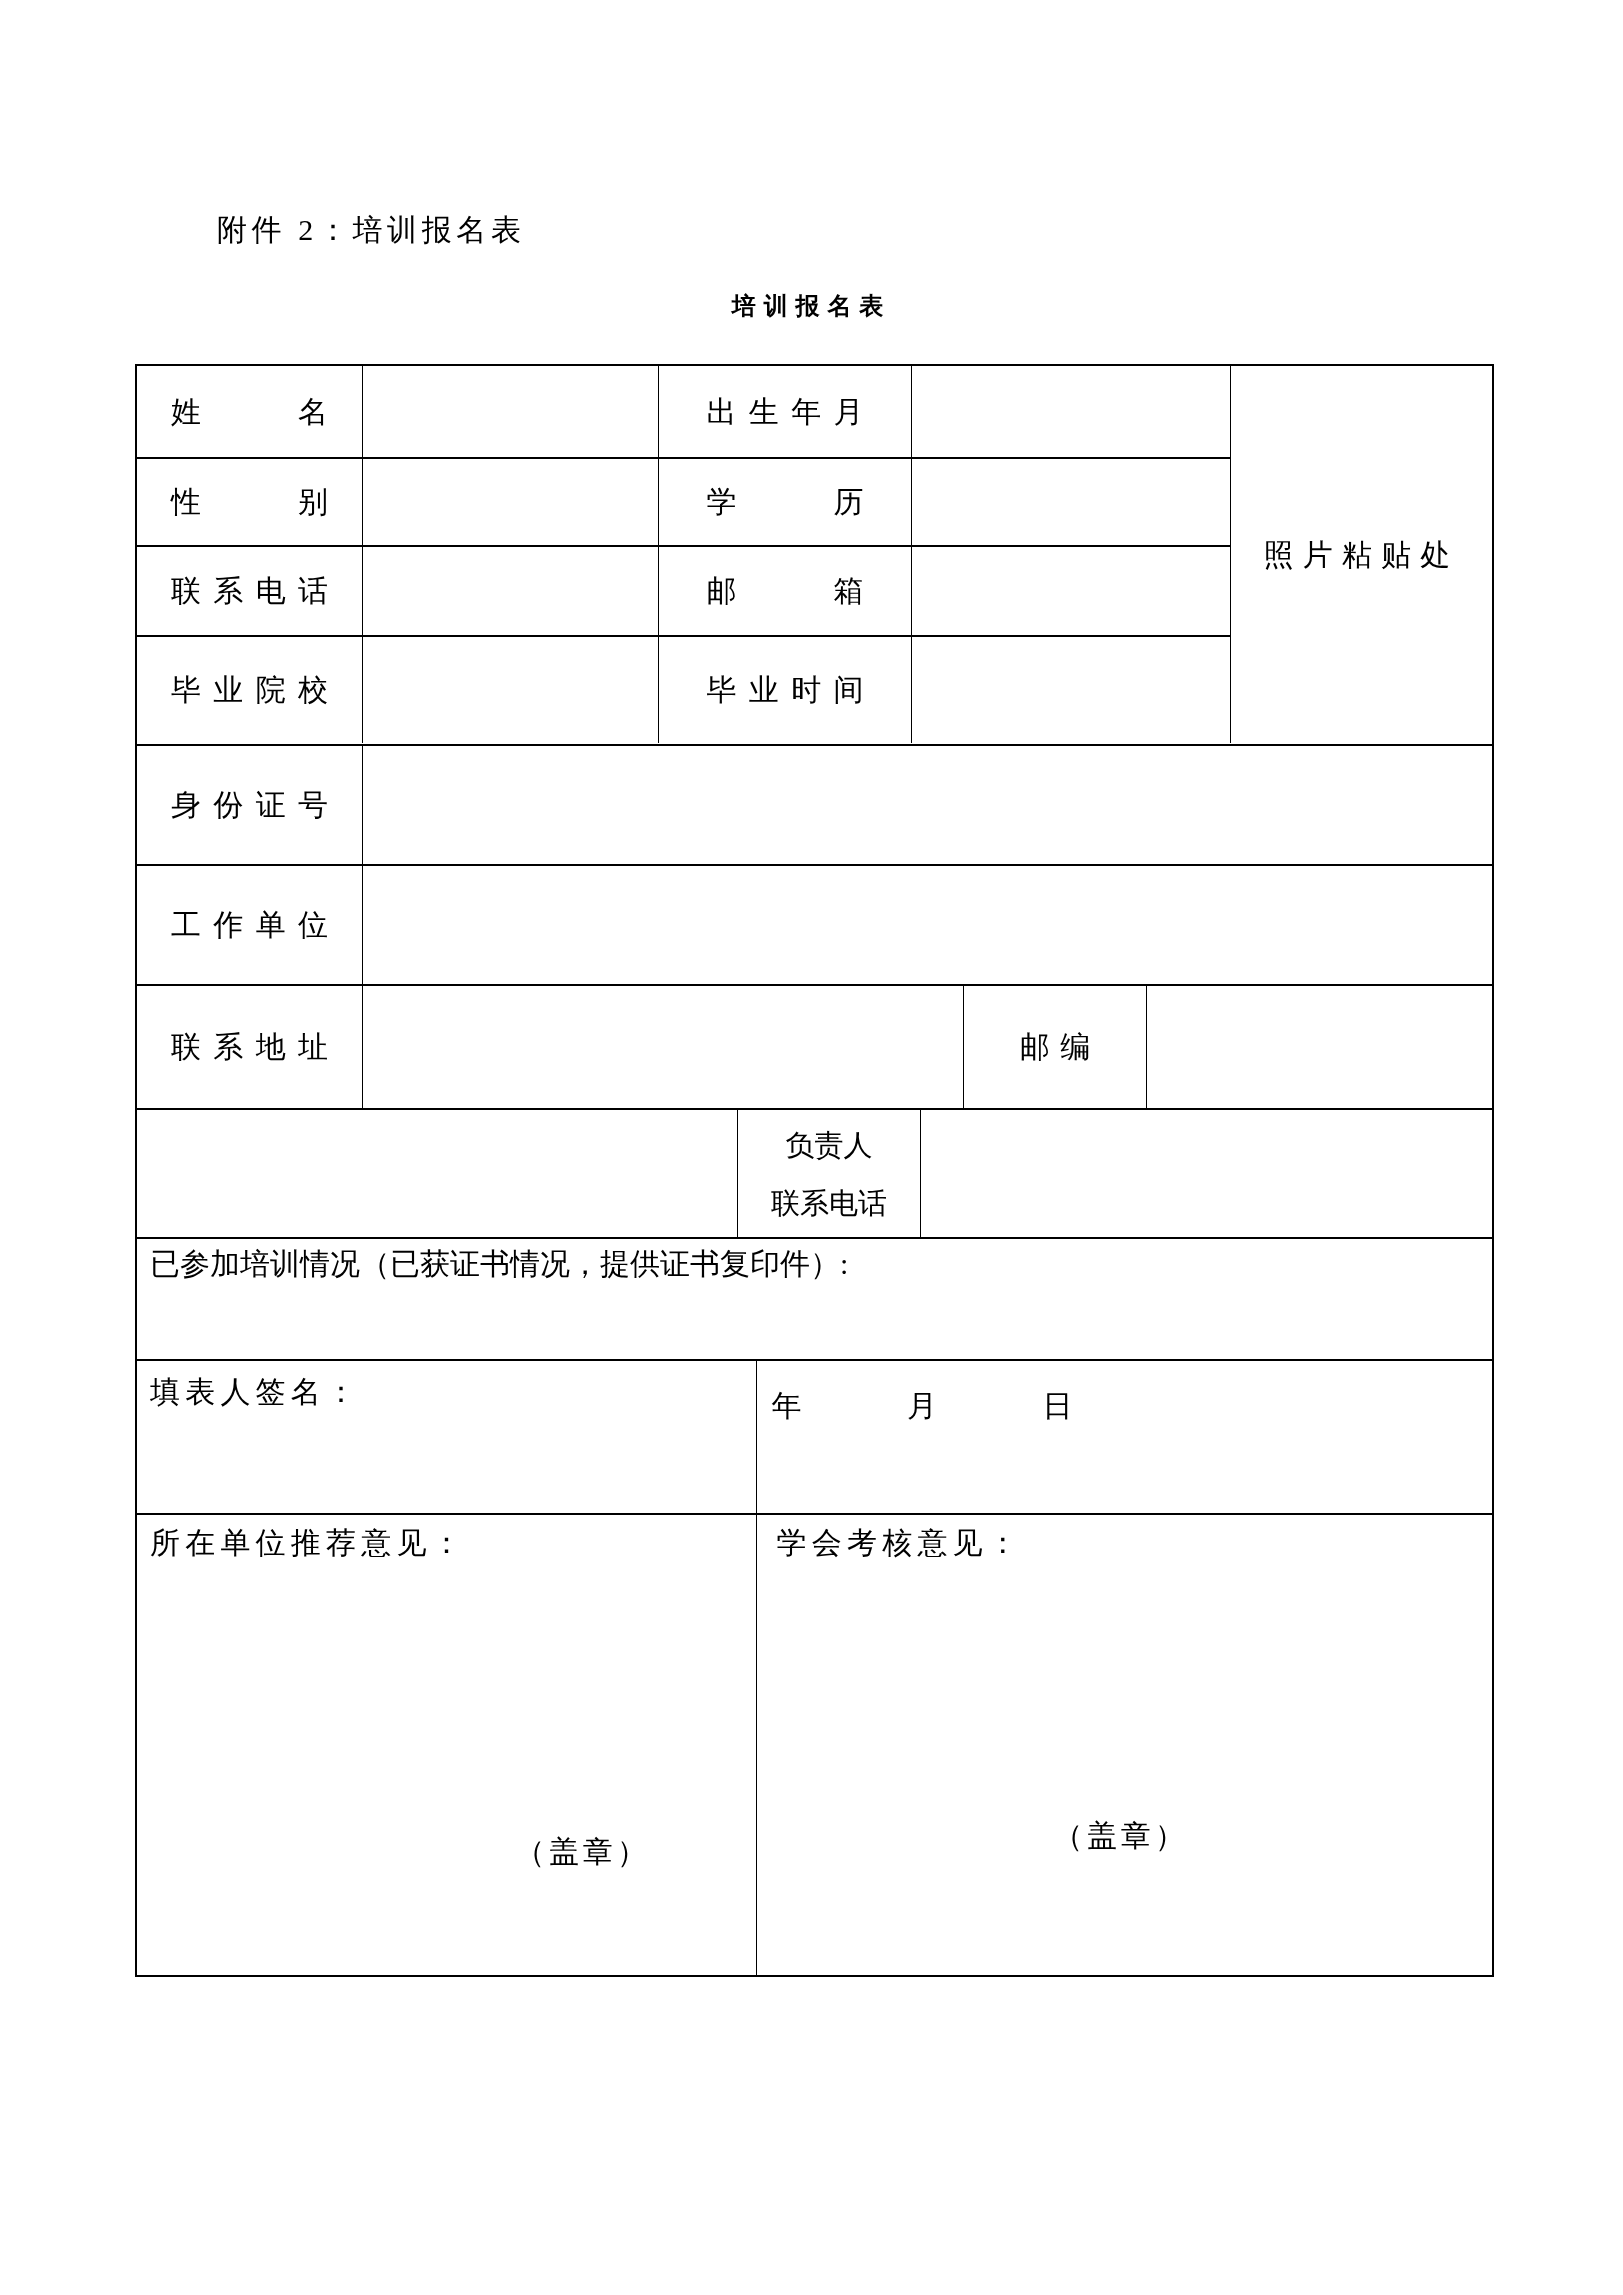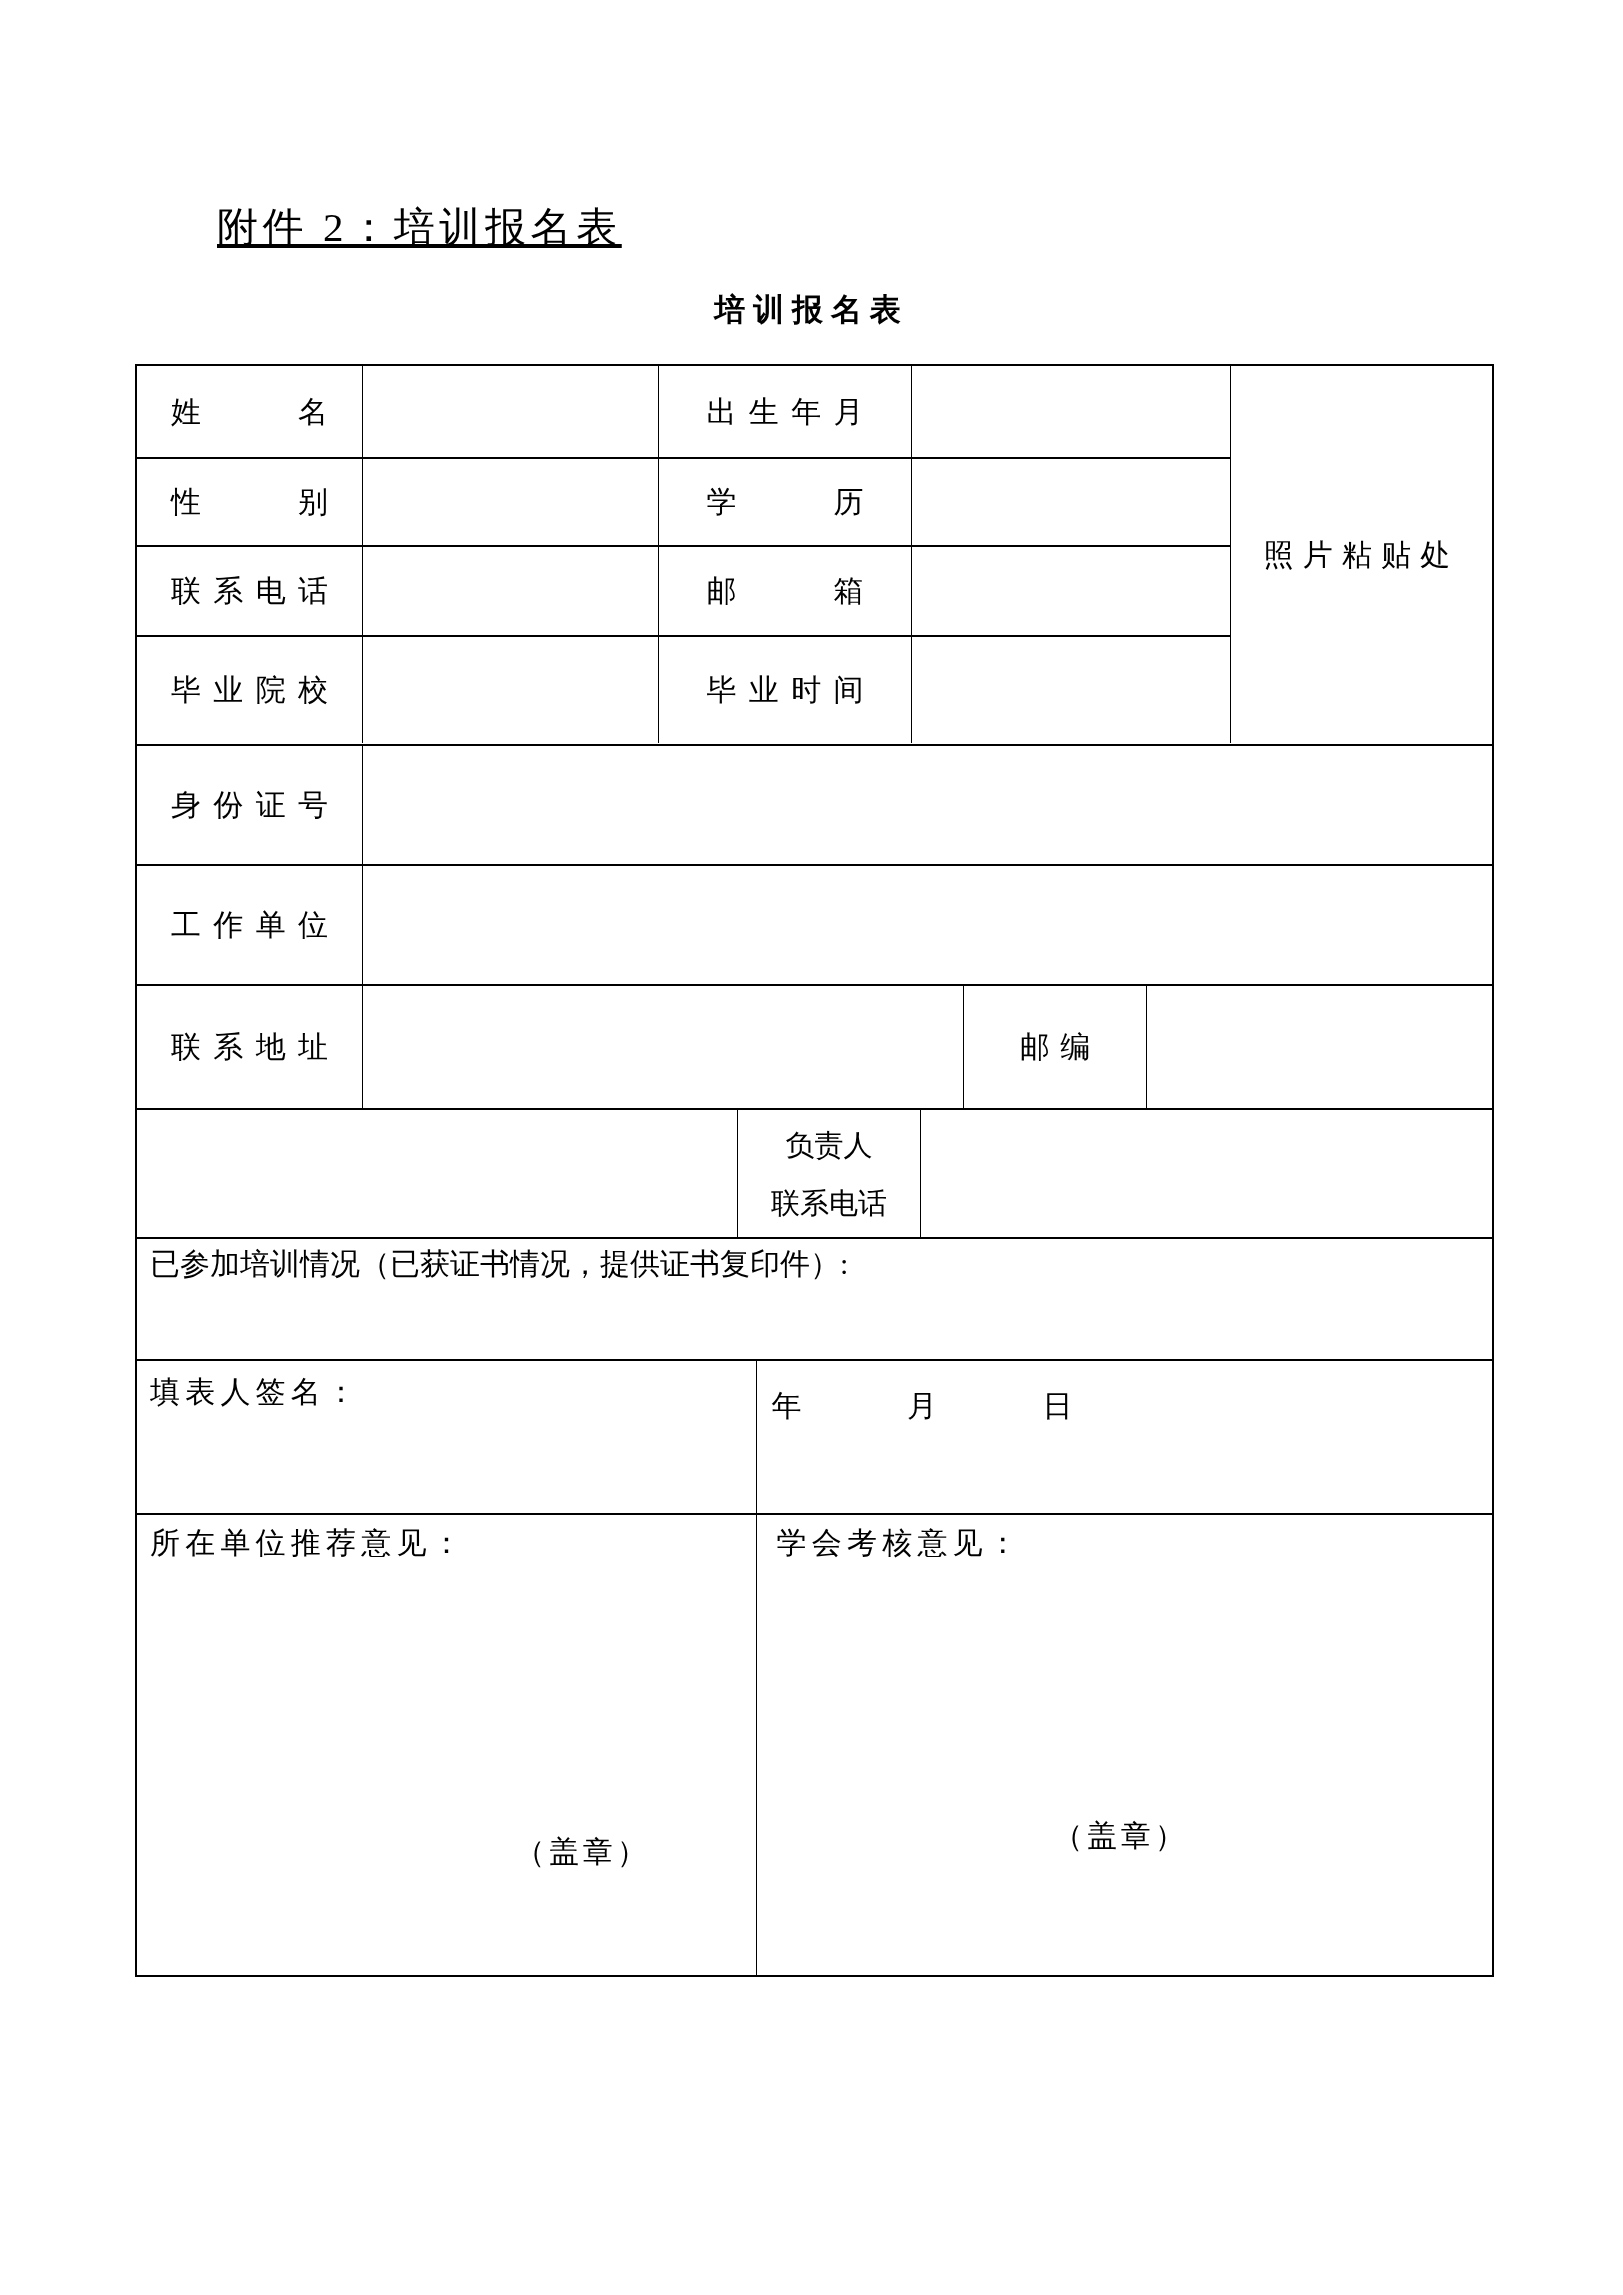--- a/index.html
+++ b/index.html
@@ -14,34 +14,33 @@
     width: 1623px;
     height: 2295px;
     background: #ffffff;
     overflow: hidden;
   }
   * { box-sizing: border-box; }
 
   .attachment-title {
     position: absolute;
     left: 217px;
-    top: 205px;
-    font-size: 41px;
+    top: 213px;
+    font-size: 30px;
     letter-spacing: 4.6px;
     line-height: 1.1;
     white-space: nowrap;
-    text-decoration: underline;
   }
   .form-title {
     position: absolute;
     left: 0;
     top: 293px;
     width: 100%;
     text-align: center;
-    font-size: 31px;
+    font-size: 24px;
     font-weight: 700;
     letter-spacing: 7.9px;
     line-height: 1.1;
   }
 
   .reg-table {
     position: absolute;
     left: 135px;
     top: 364px;
     width: 1359px;

